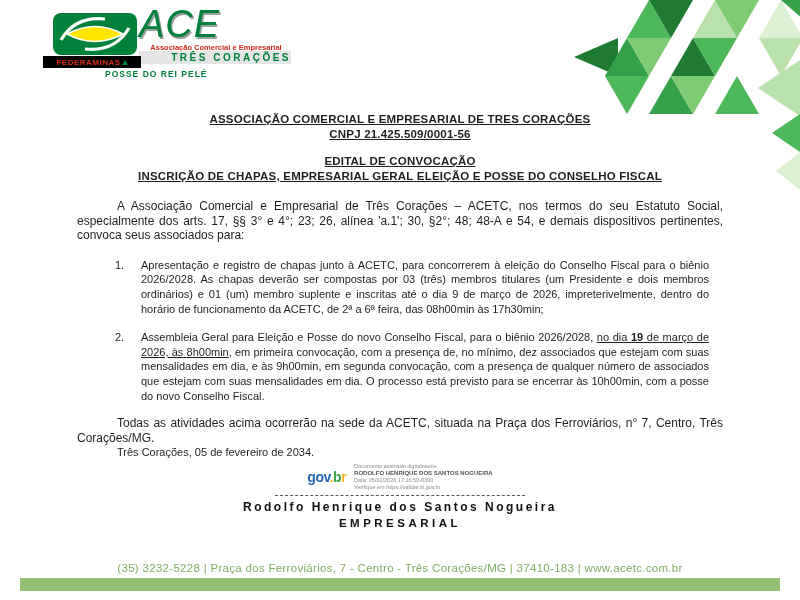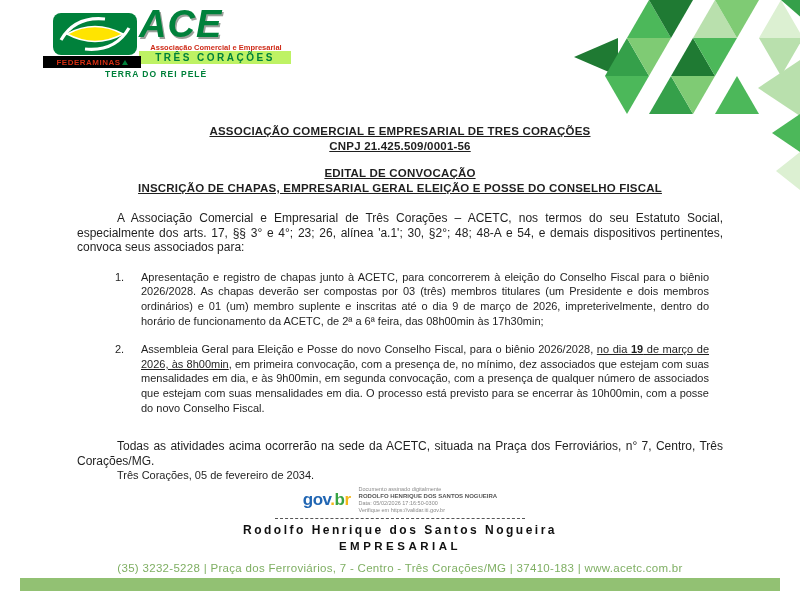--- a/index.html
+++ b/index.html
@@ -9,31 +9,31 @@
     position: relative; width: 800px; height: 600px;
     background: #ffffff; overflow: hidden; margin: 0 auto;
     color: #1f1f1f;
   }
 
   
   .logo { position: absolute; left: 45px; top: 8px; width: 260px; height: 74px; z-index: 2; }
   .logo-mark { position: absolute; left: 8px; top: 5px; }
   .ace-acronym {
     position: absolute; left: 94px; top: -4px;
-    font-size: 38px; line-height: 40px; font-weight: bold; font-style: italic;
+    font-size: 38px; line-height: 40px; font-weight: normal; font-style: italic;
     color: #00813B; letter-spacing: 1px; text-shadow: 1.5px 1.5px 0 #9aa09a;
   }
   .ace-sub {
     position: absolute; left: 96px; top: 35px; width: 150px;
     font-size: 7.5px; font-weight: bold; color: #CE2A17; text-align: center; white-space: nowrap;
   }
   .city-band {
     position: absolute; left: 94px; top: 43px; width: 152px;
-    background: #bef264; color: #00813B; font-weight: bold;
-    font-size: 10px; letter-spacing: 2.5px; text-align: center; padding: 1px 0;
+    background: #e5e5e5; color: #00813B; font-weight: bold;
+    font-size: 10px; letter-spacing: 2.5px; text-align: right; padding: 1px 0;
     white-space: nowrap;
   }
   .fed-band {
     position: absolute; left: -2px; top: 48px; width: 98px;
     background: #000000; color: #D42E12; font-weight: bold;
     font-size: 8px; letter-spacing: 0.5px; text-align: center; padding: 1.5px 0;
     white-space: nowrap;
   }
   .fed-mark { display: inline-block; width: 0; height: 0; border-left: 3px solid transparent;
     border-right: 3px solid transparent; border-bottom: 5px solid #00813B; margin-left: 1px; }
@@ -41,41 +41,41 @@
     position: absolute; left: 60px; top: 61px;
     font-size: 8.5px; font-weight: bold; color: #00813B; letter-spacing: 1px; white-space: nowrap;
   }
 
   
   .mosaic { position: absolute; right: 0; top: 0; z-index: 1; }
   .t-dk { fill: #1F7A33; } .t-md { fill: #35A04A; } .t-m2 { fill: #4CB85A; }
   .t-lt { fill: #7FCB74; } .t-pl { fill: #B9E0AD; } .t-pp { fill: #DCF0D2; }
 
   
-  .content { position: absolute; left: 0; top: 16px; width: 100%; padding: 0 77px; z-index: 3; }
+  .content { position: absolute; left: 0; top: 4px; width: 100%; padding: 0 77px; z-index: 3; }
   .title-block { margin-top: 108px; text-align: center; }
   .doc-title {
     font-size: 11.5px; font-weight: bold; line-height: 15px;
     text-decoration: underline; letter-spacing: 0.2px;
   }
   .gap12 { height: 12px; }
   .intro, .closing { text-align: justify; font-size: 12px; line-height: 14.6px; text-indent: 40px; }
   .intro { margin-top: 15px; }
   .list { margin: 15px 14px 0 38px; }
   .list-item { display: flex; font-size: 11px; line-height: 14.6px; }
   .list-item + .list-item { margin-top: 14px; }
   .num { width: 26px; flex: 0 0 26px; }
   .itext { flex: 1; text-align: justify; }
   .u { text-decoration: underline; }
-  .closing { margin-top: 24px; }
+  .closing { margin-top: 13px; }
   .date-line { font-size: 11px; line-height: 14.6px; text-indent: 40px; }
 
   
   .stamp { margin-top: 3px; display: flex; justify-content: center; align-items: center; gap: 8px; }
-  .govbr { font-size: 17px; font-weight: 900; letter-spacing: -0.5px; line-height: 18px; }
+  .govbr { font-size: 14px; font-weight: 900; letter-spacing: -0.5px; line-height: 18px; }
   .govbr .g { color: #2166B3; } .govbr .dot { color: #F4B71A; }
   .govbr .b { color: #37A343; } .govbr .r { color: #F4B71A; }
   .stamp-lines { font-size: 5.5px; line-height: 7px; color: #8a8a8a; }
   .stamp-lines .strong { font-size: 6px; font-weight: bold; color: #555; }
 
   
   .sig-block { margin-top: 4px; text-align: center; }
   .sig-line { width: 250px; margin: 0 auto 4px auto; border-top: 1.5px dashed #555; }
   .sig-name { font-size: 12px; font-weight: bold; letter-spacing: 2.5px; color: #111; }
   .sig-role { font-size: 11.5px; font-weight: bold; letter-spacing: 3.5px; margin-top: 3px; color: #111; }
@@ -118,21 +118,21 @@
     <svg class="logo-mark" width="84" height="42" viewBox="0 0 84 42">
       <rect x="0" y="0" width="84" height="42" rx="8" fill="#00813B"></rect>
       <path d="M8,27 Q22,3 52,6" stroke="#ffffff" stroke-width="3.2" fill="none"></path>
       <path d="M76,15 Q62,39 32,36" stroke="#ffffff" stroke-width="3.2" fill="none"></path>
       <path d="M14,21 Q42,6 70,21 Q42,36 14,21 Z" fill="#FFE400" stroke="#ffffff" stroke-width="1.5"></path>
     </svg>
     <div class="ace-acronym">ACE</div>
     <div class="ace-sub">Associação Comercial e Empresarial</div>
     <div class="city-band">TRÊS CORAÇÕES</div>
     <div class="fed-band"><span>FEDERAMINAS</span><span class="fed-mark"></span></div>
-    <div class="tagline">TERRA DO REI PELÉ</div>
+    <div class="tagline">POSSE DO REI PELÉ</div>
   </div>
 
   <div class="content">
 
     <div class="title-block">
       <div class="doc-title">ASSOCIAÇÃO COMERCIAL E EMPRESARIAL DE TRES CORAÇÕES</div>
       <div class="doc-title">CNPJ 21.425.509/0001-56</div>
       <div class="gap12"></div>
       <div class="doc-title">EDITAL DE CONVOCAÇÃO</div>
       <div class="doc-title">INSCRIÇÃO DE CHAPAS, EMPRESARIAL GERAL ELEIÇÃO E POSSE DO CONSELHO FISCAL</div>

